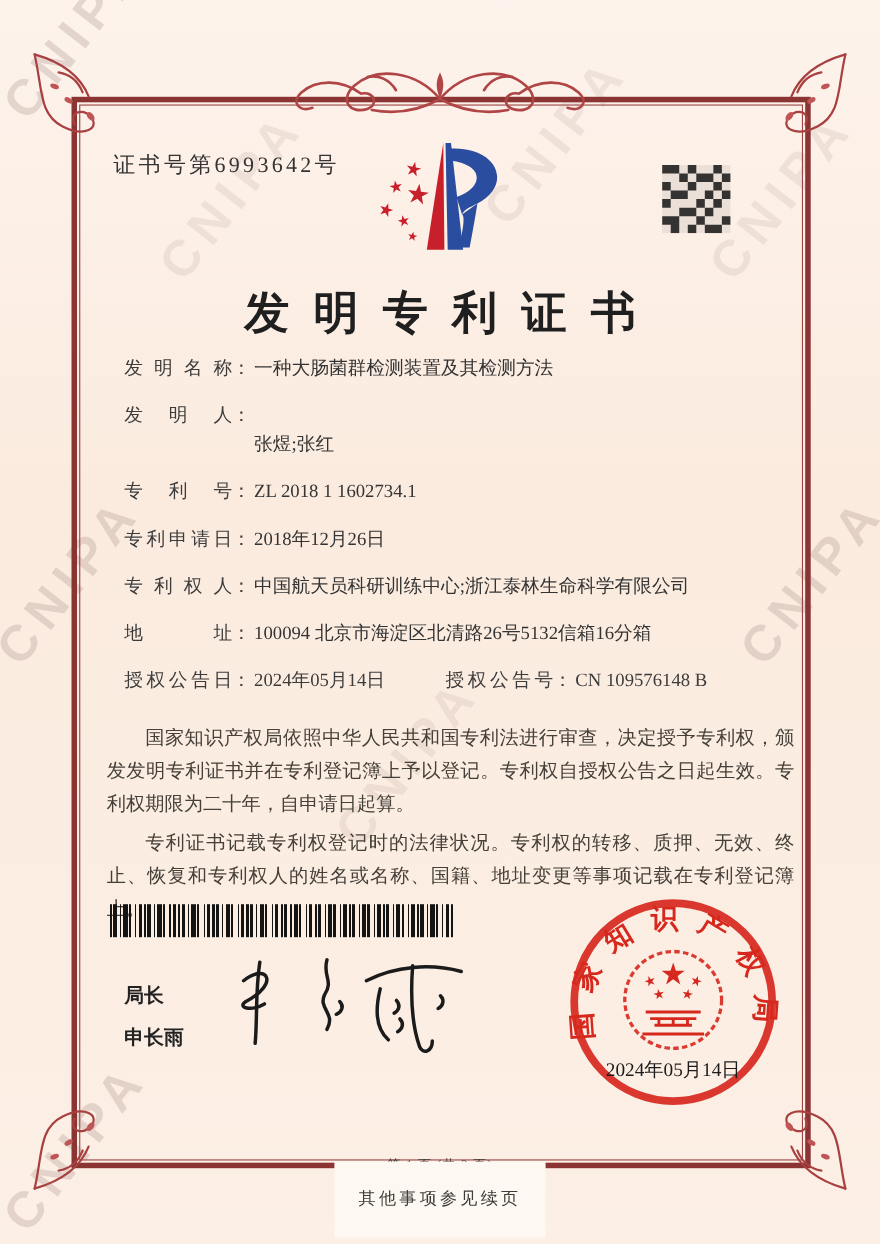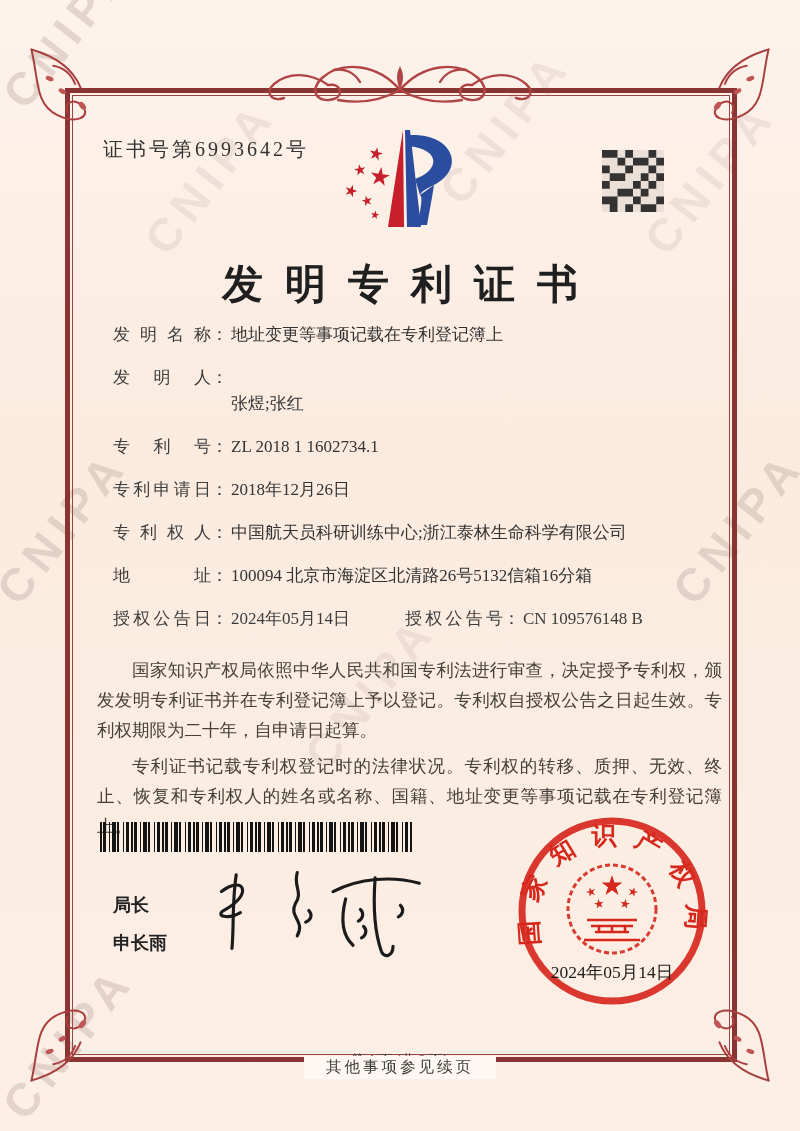--- a/index.html
+++ b/index.html
@@ -65,21 +65,21 @@
     font-size:18px;font-weight:600;color:#222;line-height:38px;
   }
   .signature{position:absolute;left:205px;top:860px;width:235px;height:100px;}
   .seal{position:absolute;left:513px;top:812px;width:198px;height:198px;}
   .page-info{
     position:absolute;left:0;top:1022px;width:100%;text-align:center;
     font-size:12px;letter-spacing:1px;color:#3b3b3b;margin-top:29px;
   }
   .cont-note{
     position:absolute;left:50%;top:1056px;transform:translateX(-50%);
-    background:#fdf9f2;padding:1px 22px;font-size:15.5px;letter-spacing:3px;color:#3f3b36;
+    background:#fdf9f2;padding:24px 22px;font-size:15.5px;letter-spacing:3px;color:#3f3b36;
     white-space:nowrap;
   }
 </style>
 </head>
 <body>
 
 <div class="page">
 
   <span class="wm" style="left:-22px;top:4px;">CNIPA</span>
   <span class="wm faint" style="left:120px;top:150px;">CNIPA</span>
@@ -196,21 +196,21 @@
       M0,48h8v8h-8z M8,48h8v8h-8z M32,48h8v8h-8z M56,48h8v8h-8z
       M8,56h8v8h-8z M24,56h8v8h-8z M40,56h8v8h-8z M48,56h8v8h-8z"></path>
   </svg>
 
   <div class="title">发明专利证书</div>
 
   <div class="fields">
     <div class="frow">
       <span class="flabel">发明名称</span>
       <span class="fcolon">：</span>
-      <span class="fvalue">地址变更等事项记载在专利登记簿上</span>
+      <span class="fvalue">一种大肠菌群检测装置及其检测方法</span>
     </div>
     <div class="frow">
       <span class="flabel">发明人</span>
       <span class="fcolon">：</span>
       <span class="fvalue">
         <br>
         <span>张煜;张红</span>
       </span>
     </div>
     <div class="frow">

